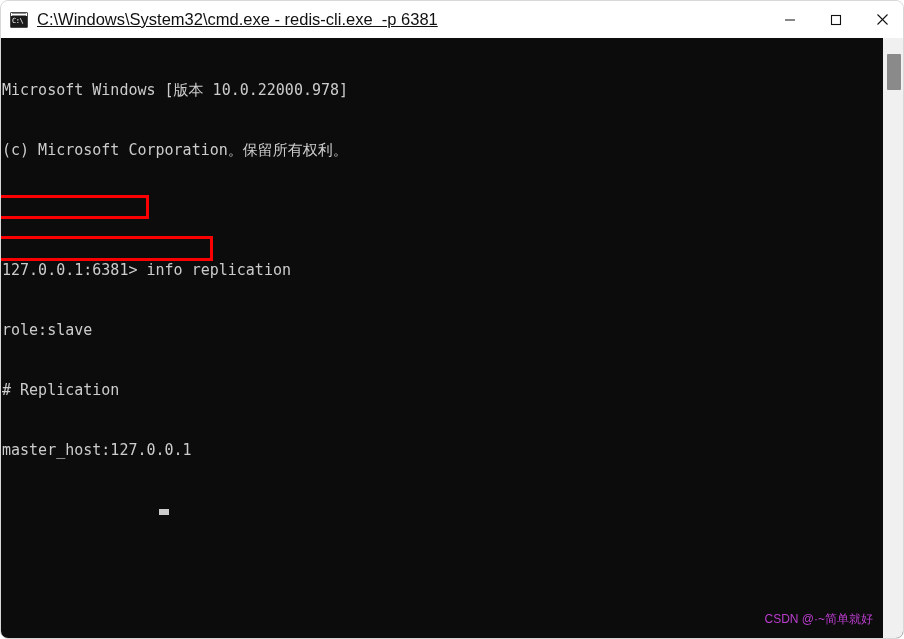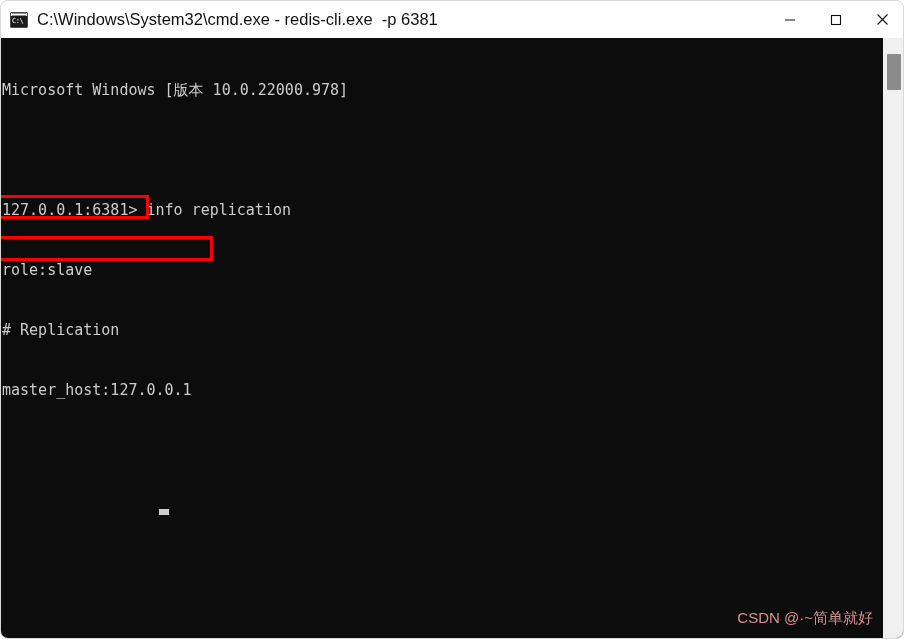--- a/index.html
+++ b/index.html
@@ -79,20 +79,21 @@
     background: repeating-linear-gradient(to bottom, #8f8f8f 0px, #8f8f8f 1px, #ffffff 1px, #ffffff 2px);
   }
   #title-text {
     font-family: "Liberation Sans", sans-serif;
     font-size: 16.5px;
     color: #111111;
     white-space: pre;
     line-height: 37px;
     flex: 1 1 auto;
     overflow: hidden;
+    text-decoration: underline;
   }
   .win-btn {
     width: 46px;
     height: 37px;
     flex: 0 0 auto;
     display: flex;
     align-items: center;
     justify-content: center;
     background: transparent;
   }
@@ -179,22 +180,22 @@
     background: #8a8a8a;
     border-radius: 1px;
   }
 
   
   #watermark {
     position: absolute;
     right: 32px;
     bottom: 22px;
     font-family: "Liberation Sans", sans-serif;
-    font-size: 15px;
-    color: #fca5a5;
+    font-size: 12px;
+    color: #d946ef;
     white-space: pre;
     opacity: 0.85;
   }
 </style>
 </head>
 <body>
 
 <div id="cmd-window">
 
   <div id="title-bar">
@@ -219,20 +220,21 @@
         <line x1="1.5" y1="1.5" x2="11.5" y2="11.5" stroke="#111111" stroke-width="1.1"></line>
         <line x1="11.5" y1="1.5" x2="1.5" y2="11.5" stroke="#111111" stroke-width="1.1"></line>
       </svg>
     </div>
   </div>
 
   <div id="console-area">
 
     <div id="console-text">
       <div class="cline">Microsoft Windows [版本 10.0.22000.978]</div>
+      <div class="cline">(c) Microsoft Corporation。保留所有权利。</div>
       <div class="cline blank"></div>
       <div class="cline">127.0.0.1:6381&gt; info replication</div>
       <div class="cline">role:slave</div>
       <div class="cline"># Replication</div>
       <div class="cline">master_host:127.0.0.1</div>
       
       
       
       
       

